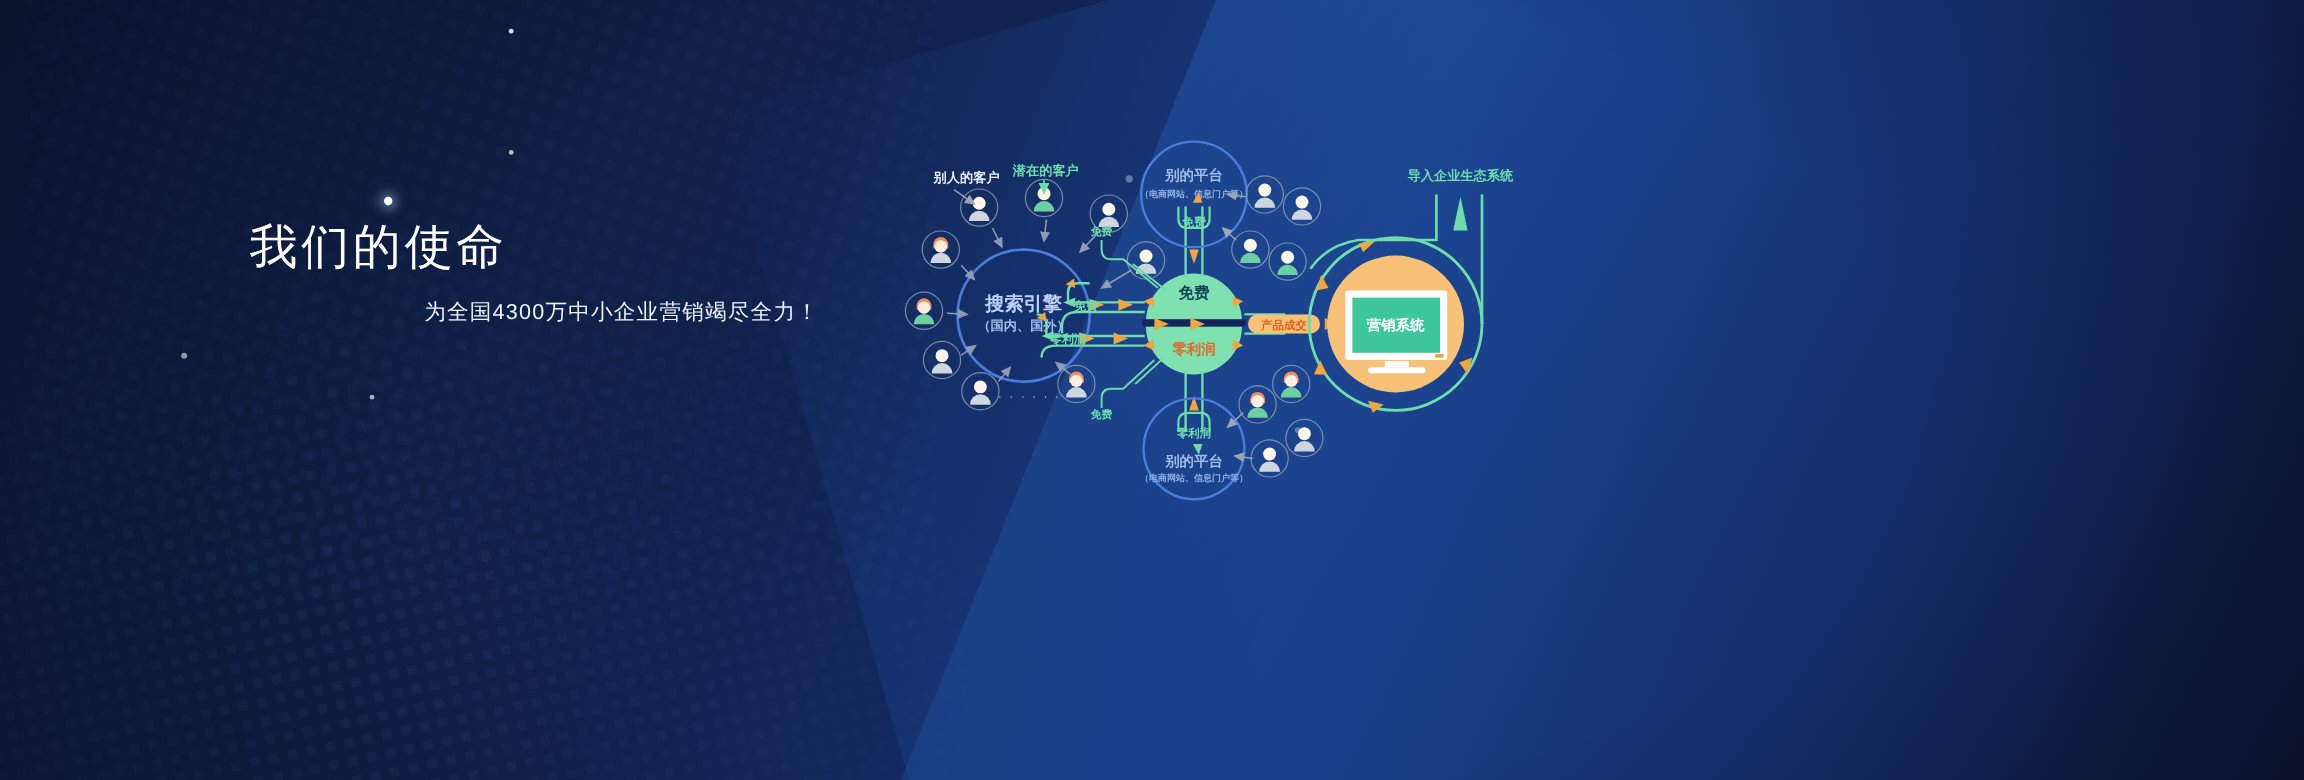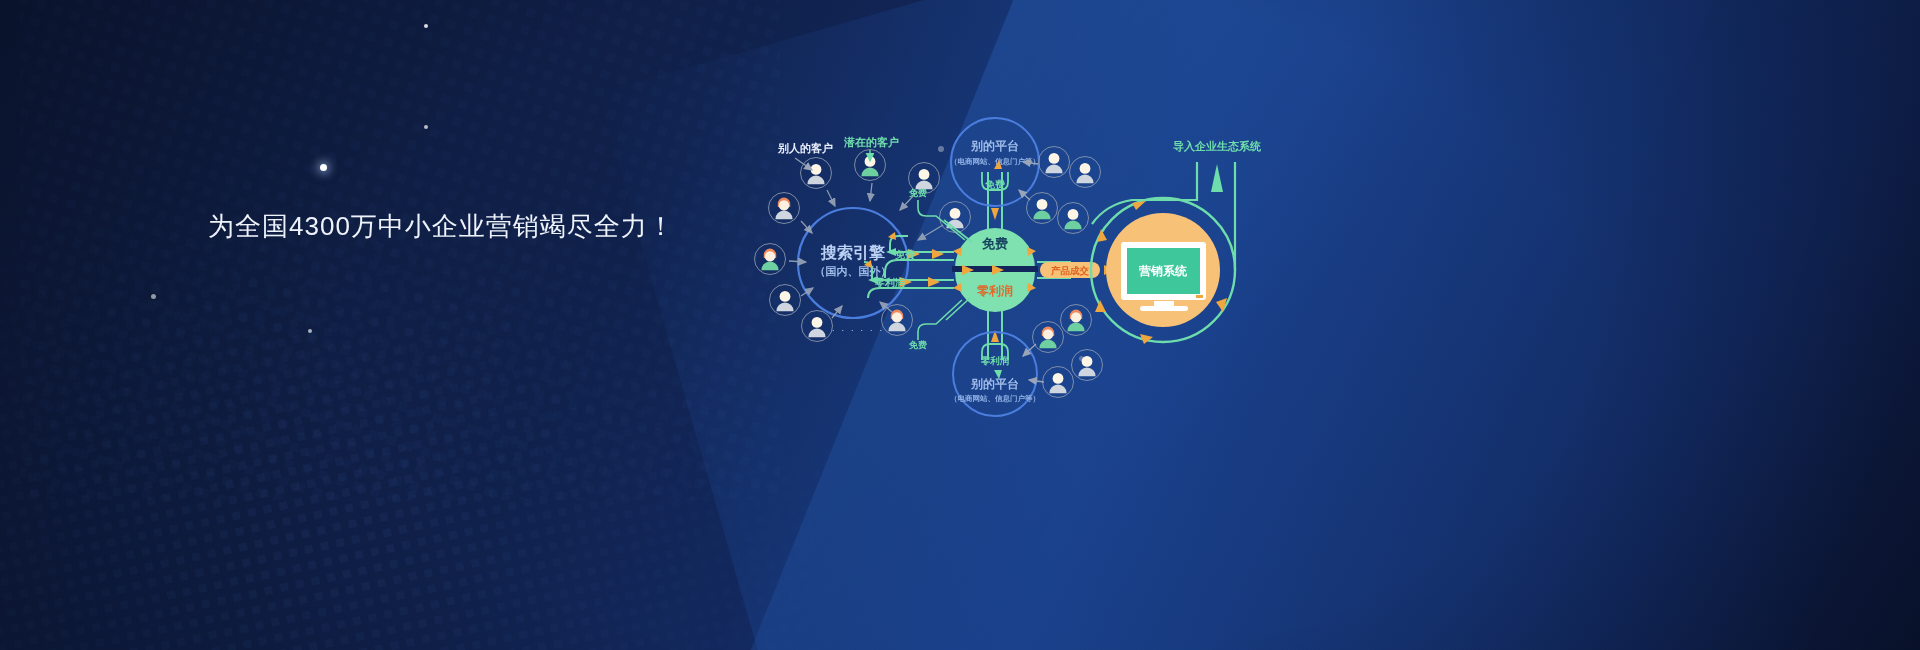--- a/index.html
+++ b/index.html
@@ -32,21 +32,21 @@
   .bg-mesh{position:absolute;left:-140px;bottom:-220px;width:1000px;height:720px;opacity:.30;}
   .bg-mesh2{position:absolute;left:20px;top:-120px;width:760px;height:620px;opacity:.16;}
 
   
   .dot{position:absolute;border-radius:50%;background:#fff;}
   .dot.glow{box-shadow:0 0 10px 3px rgba(190,215,255,.55);}
 
   
   .copy{position:absolute;left:208px;top:180px;width:620px;}
   .copy h1{font-size:40px;font-weight:400;color:#ffffff;letter-spacing:3px;line-height:1.3;}
-  .copy p{margin-top:28px;font-size:26px;font-weight:400;color:#eef3fb;letter-spacing:1px;line-height:1.4;}
+  .copy p{margin-top:16px;font-size:18px;font-weight:400;color:#eef3fb;letter-spacing:1px;line-height:1.4;text-align:center;}
 
   
   .diagram{position:absolute;left:740px;top:120px;width:560px;height:300px;}
   .diagram svg{display:block;overflow:visible;}
 </style>
 </head>
 <body>
 
 <div class="bg-root">
   <div class="bg-base2"></div>
@@ -83,20 +83,21 @@
   <div class="dot" style="left:424px;top:24px;width:4px;height:4px;opacity:.85;"></div>
   <div class="dot" style="left:424px;top:125px;width:4px;height:4px;opacity:.7;"></div>
   <div class="dot glow" style="left:320px;top:164px;width:7px;height:7px;opacity:1;"></div>
   <div class="dot" style="left:151px;top:294px;width:5px;height:5px;opacity:.55;"></div>
   <div class="dot" style="left:308px;top:329px;width:4px;height:4px;opacity:.65;"></div>
   <div class="dot" style="left:938px;top:146px;width:6px;height:6px;opacity:.35;"></div>
   <div class="dot" style="left:1079px;top:356px;width:5px;height:5px;opacity:.3;"></div>
 </div>
 
 <div class="copy">
+  <h1>我们的使命</h1>
   <p>为全国4300万中小企业营销竭尽全力！</p>
 </div>
 
 <div class="diagram">
 <svg width="560" height="300" viewBox="0 0 560 300" xmlns="http://www.w3.org/2000/svg">
   <defs>
     <marker id="arrGray" markerWidth="7" markerHeight="7" refX="6" refY="3.2" orient="auto">
       <path d="M0,0 L7,3.2 L0,6.4 z" fill="#9aa6b8"></path>
     </marker>
     <marker id="arrGreen" markerWidth="7" markerHeight="7" refX="6" refY="3.2" orient="auto">

